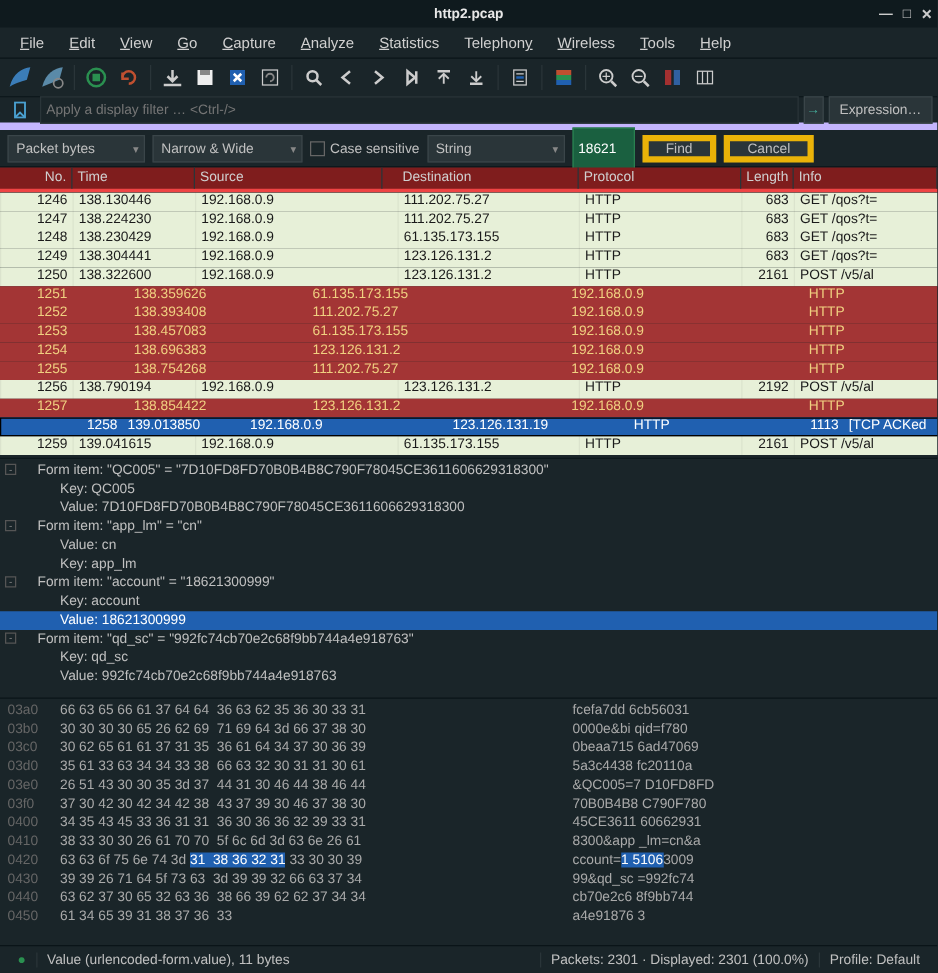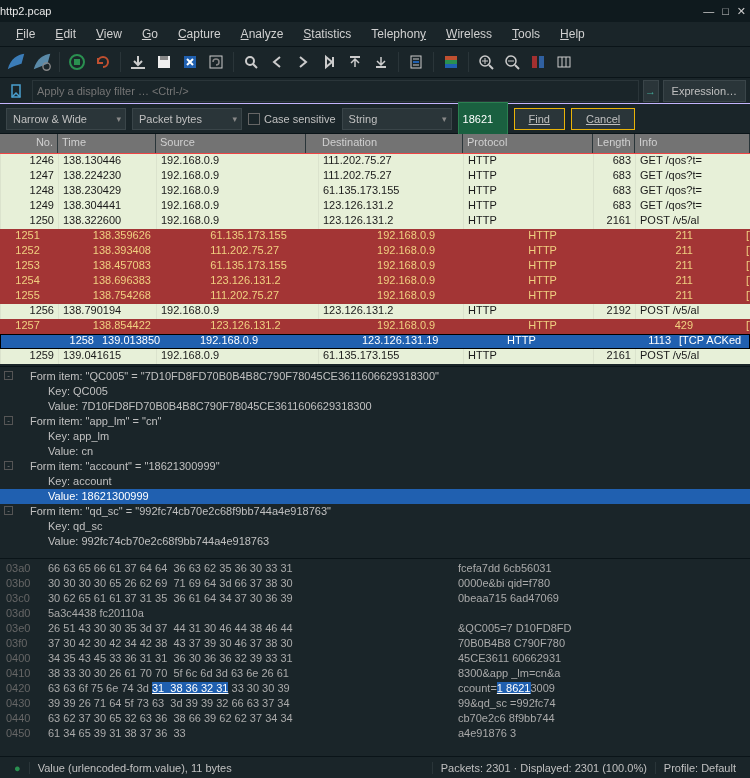--- a/index.html
+++ b/index.html
@@ -1,41 +1,41 @@
 <!DOCTYPE html>
 <html><head>
 <meta charset="utf-8">
 <style>
 * { margin: 0; padding: 0; box-sizing: border-box; font-family: "Segoe UI", Arial, sans-serif; }
 body { background: #1a2529; color: #c0c0c0; font-size: 11px; width: 750px; height: 778px; overflow: hidden; display: flex; flex-direction: column; }
-.titlebar { background: #0f1a1e; height: 22px; display: flex; align-items: center; justify-content: flex-start; position: relative; color: #e8e8e8; font-size: 11px; font-weight: normal; }
+.titlebar { background: #0f1a1e; height: 22px; display: flex; align-items: center; justify-content: center; position: relative; color: #e8e8e8; font-size: 11px; font-weight: bold; }
 .titlebar-controls { position: absolute; right: 4px; display: flex; gap: 8px; }
 .titlebar-controls span { color: #ccc; cursor: default; font-size: 11px; }
 .menubar { background: #1a2529; height: 24px; display: flex; align-items: center; padding: 0 6px; gap: 0; }
 .menubar span { padding: 4px 10px; color: #d0d0d0; font-size: 12px; }
 .menubar span u { text-decoration: underline; }
 .toolbar { background: #1a2529; height: 32px; display: flex; align-items: center; padding: 0 4px; gap: 2px; border-top: 1px solid #0a1418; border-bottom: 1px solid #0a1418; }
 .tb-btn { width: 24px; height: 24px; display: flex; align-items: center; justify-content: center; }
 .tb-sep { width: 1px; height: 20px; background: #2a3539; margin: 0 3px; }
 .fin-icon { width: 22px; height: 22px; }
-.filterbar { background: #1a2529; height: 26px; display: flex; align-items: center; padding: 0 4px; gap: 4px; border-bottom: 1px solid #c4b5fd; }
+.filterbar { background: #1a2529; height: 26px; display: flex; align-items: center; padding: 0 4px; gap: 4px; border-bottom: 6px solid #c4b5fd; }
 .filter-input-wrap { flex: 1; display: flex; align-items: center; background: #1a2529; border: 1px solid #2a3539; height: 22px; padding: 0 4px; }
 .filter-input-wrap input { background: transparent; border: none; outline: none; color: #888; font-size: 11px; width: 100%; }
 .filter-btn { height: 22px; padding: 0 8px; background: #2a3539; border: 1px solid #3a4549; color: #c0c0c0; display: flex; align-items: center; }
 .arrow { width: 16px; height: 22px; display: flex; align-items: center; justify-content: center; background: #2a3539; border: 1px solid #3a4549; color: #4a9; }
 .searchbar { background: #1a2529; height: 30px; display: flex; align-items: center; padding: 4px 6px; gap: 6px; border-bottom: 1px solid #0a1418; }
 .select { height: 22px; background: #2a3539; border: 1px solid #3a4549; color: #c0c0c0; padding: 0 20px 0 6px; position: relative; display: flex; align-items: center; font-size: 11px; }
 .select::after { content: "▾"; position: absolute; right: 4px; color: #888; font-size: 9px; }
 .checkbox-wrap { display: flex; align-items: center; gap: 4px; }
 .checkbox { width: 12px; height: 12px; border: 1px solid #666; background: #1a2529; }
 .search-input { height: 22px; background: #1a6040; border: 1px solid #2a8050; color: #fff; padding: 16px 4px; width: 50px; font-size: 11px; outline: none; }
-.btn { height: 22px; padding: 0 14px; background: #2a3539; border: 1px solid #eab308; color: #c0c0c0; display: flex; align-items: center; font-size: 11px; text-decoration: underline; }
-.packet-header { background: #737373; height: 20px; display: flex; border-bottom: 1px solid #ef4444; color: #d0d0d0; font-size: 11px; }
+.btn { height: 22px; padding: 0 14px; background: #2a3539; border: 5px solid #eab308; color: #c0c0c0; display: flex; align-items: center; font-size: 11px; }
+.packet-header { background: #7f1d1d; height: 20px; display: flex; border-bottom: 3px solid #ef4444; color: #d0d0d0; font-size: 11px; }
 .packet-header > div { padding: 2px 4px; border-right: 1px solid #2a3539; overflow: hidden; white-space: nowrap; }
-.packet-list { height: 212px; overflow: hidden; position: relative; background: #1a2529; font-family: "Consolas", monospace; font-size: 11px; display: flex; flex-direction: column; }
+.packet-list { height: 212px; overflow: hidden; position: relative; background: #1a2529; font-family: "Consolas", monospace; font-size: 11px; display: flex; }
 .packet-rows { flex: 1; }
 .packet-scroll { width: 34px; background: #1a2529; border-left: 1px solid #0a1418; position: relative; }
 .packet-scroll-fill { background: repeating-linear-gradient(0deg, #e7f0d8, #e7f0d8 2px, #c8d8b0 2px, #c8d8b0 3px); width: 100%; height: 100%; }
 .prow { display: flex; height: 15px; }
 .prow > div { padding: 0 4px; overflow: hidden; white-space: nowrap; }
 .r-green { background: #e7f0d8; color: #1a1a1a; }
 .r-green > div { border-left: 1px solid rgba(0,0,0,0.05); }
 .r-red { background: #a33535; color: #f0d080; gap: 45px; }
 .r-blue { background: #2060b0; color: #fff; padding-left: 40px; }
 .r-sel { outline: 1px solid #000; outline-offset: -1px; }
@@ -51,21 +51,21 @@
 .dline.indent1 { padding-left: 48px; }
 .dline .exp { position: absolute; left: 22px; top: 2px; width: 9px; height: 9px; border: 1px solid #555; display: flex; align-items: center; justify-content: center; font-size: 8px; color: #888; line-height: 1; }
 .dline.root .exp { left: 4px; }
 .dline.root { padding-left: 30px; }
 .dline.hl { background: #2060b0; color: #fff; }
 .hex-pane { flex: 1; overflow: hidden; background: #1a2529; border-top: 1px solid #0a1418; font-family: "Consolas", monospace; font-size: 11px; color: #888; padding: 2px 6px; line-height: 15px; }
 .hexrow { display: flex; white-space: pre; }
 .hex-off { width: 42px; color: #666; }
 .hex-bytes { width: 410px; color: #aaa; }
 .hex-ascii { color: #aaa; }
-.hl-hex { background: #2060b0; color: #fff; text-decoration: underline; }
+.hl-hex { background: #2060b0; color: #fff; }
 .statusbar { height: 22px; background: #1a2529; border-top: 1px solid #0a1418; display: flex; align-items: center; padding: 0 6px; font-size: 11px; color: #c0c0c0; }
 .statusbar > div { padding: 0 8px; border-right: 1px solid #2a3539; }
 .statusbar > div:last-child { border-right: none; margin-left: auto; }
 svg { display: block; }
 </style>
 </head>
 <body>
 
 <div class="titlebar">
   <span>http2.pcap</span>
@@ -231,22 +231,22 @@
       </svg>
     </div>
   <div class="filter-input-wrap">
     <input placeholder="Apply a display filter … &lt;Ctrl-/&gt;" style="">
   </div>
   <div class="arrow">→</div>
   <div class="filter-btn">Expression…</div>
 </div>
 
 <div class="searchbar">
+  <div class="select" style="width:110px">Packet bytes</div>
   <div class="select" style="width:120px">Narrow &amp; Wide</div>
-  <div class="select" style="width:110px">Packet bytes</div>
   <div class="checkbox-wrap">
     <div class="checkbox"></div>
     <span>Case sensitive</span>
   </div>
   <div class="select" style="width:110px">String</div>
   <input class="search-input" value="18621" style="">
   <div class="btn">Find</div>
   <div class="btn">Cancel</div>
 </div>
 
@@ -392,40 +392,40 @@
   <div class="packet-scroll">
       <div class="packet-scroll-fill"></div>
     </div>
 </div>
 
 <div class="detail-pane" id="detail-pane">
     <div class="dline root"><span class="exp">-</span>Form item: "QC005" = "7D10FD8FD70B0B4B8C790F78045CE3611606629318300"</div>
     <div class="dline indent1">Key: QC005</div>
     <div class="dline indent1">Value: 7D10FD8FD70B0B4B8C790F78045CE3611606629318300</div>
     <div class="dline root"><span class="exp">-</span>Form item: "app_lm" = "cn"</div>
+    <div class="dline indent1">Value: cn</div>
     <div class="dline indent1">Key: app_lm</div>
-    <div class="dline indent1">Value: cn</div>
     <div class="dline root"><span class="exp">-</span>Form item: "account" = "18621300999"</div>
     <div class="dline indent1">Key: account</div>
     <div class="dline indent1 hl">Value: 18621300999</div>
     <div class="dline root"><span class="exp">-</span>Form item: "qd_sc" = "992fc74cb70e2c68f9bb744a4e918763"</div>
     <div class="dline indent1">Key: qd_sc</div>
     <div class="dline indent1">Value: 992fc74cb70e2c68f9bb744a4e918763</div>
   </div>
 
 <div class="hex-pane" id="hex-pane">
     <div class="hexrow"><span class="hex-off">03a0</span><span class="hex-bytes">66 63 65 66 61 37 64 64  36 63 62 35 36 30 33 31</span><span class="hex-ascii">fcefa7dd 6cb56031</span></div>
     <div class="hexrow"><span class="hex-off">03b0</span><span class="hex-bytes">30 30 30 30 65 26 62 69  71 69 64 3d 66 37 38 30</span><span class="hex-ascii">0000e&amp;bi qid=f780</span></div>
     <div class="hexrow"><span class="hex-off">03c0</span><span class="hex-bytes">30 62 65 61 61 37 31 35  36 61 64 34 37 30 36 39</span><span class="hex-ascii">0beaa715 6ad47069</span></div>
-    <div class="hexrow"><span class="hex-off">03d0</span><span class="hex-ascii">5a3c4438 fc20110a</span></div>
+    <div class="hexrow"><span class="hex-off">03d0</span><span class="hex-bytes">35 61 33 63 34 34 33 38  66 63 32 30 31 31 30 61</span><span class="hex-ascii">5a3c4438 fc20110a</span></div>
     <div class="hexrow"><span class="hex-off">03e0</span><span class="hex-bytes">26 51 43 30 30 35 3d 37  44 31 30 46 44 38 46 44</span><span class="hex-ascii">&amp;QC005=7 D10FD8FD</span></div>
     <div class="hexrow"><span class="hex-off">03f0</span><span class="hex-bytes">37 30 42 30 42 34 42 38  43 37 39 30 46 37 38 30</span><span class="hex-ascii">70B0B4B8 C790F780</span></div>
     <div class="hexrow"><span class="hex-off">0400</span><span class="hex-bytes">34 35 43 45 33 36 31 31  36 30 36 36 32 39 33 31</span><span class="hex-ascii">45CE3611 60662931</span></div>
     <div class="hexrow"><span class="hex-off">0410</span><span class="hex-bytes">38 33 30 30 26 61 70 70  5f 6c 6d 3d 63 6e 26 61</span><span class="hex-ascii">8300&amp;app _lm=cn&amp;a</span></div>
-    <div class="hexrow"><span class="hex-off">0420</span><span class="hex-bytes">63 63 6f 75 6e 74 3d <span class="hl-hex">31  38 36 32 31</span> 33 30 30 39</span><span class="hex-ascii">ccount=<span class="hl-hex">1 8621</span>3009</span></div>
+    <div class="hexrow"><span class="hex-off">0420</span><span class="hex-bytes">63 63 6f 75 6e 74 3d <span class="hl-hex">31  38 36 32 31</span> 33 30 30 39</span><span class="hex-ascii">ccount=<span class="hl-hex">1 5106</span>3009</span></div>
     <div class="hexrow"><span class="hex-off">0430</span><span class="hex-bytes">39 39 26 71 64 5f 73 63  3d 39 39 32 66 63 37 34</span><span class="hex-ascii">99&amp;qd_sc =992fc74</span></div>
     <div class="hexrow"><span class="hex-off">0440</span><span class="hex-bytes">63 62 37 30 65 32 63 36  38 66 39 62 62 37 34 34</span><span class="hex-ascii">cb70e2c6 8f9bb744</span></div>
     <div class="hexrow"><span class="hex-off">0450</span><span class="hex-bytes">61 34 65 39 31 38 37 36  33</span><span class="hex-ascii">a4e91876 3</span></div>
   </div>
 
 <div class="statusbar">
   <div style="color:#2a9050;">●</div>
   <div style="flex:1">Value (urlencoded-form.value), 11 bytes</div>
   <div>Packets: 2301 · Displayed: 2301 (100.0%)</div>
   <div>Profile: Default</div>

